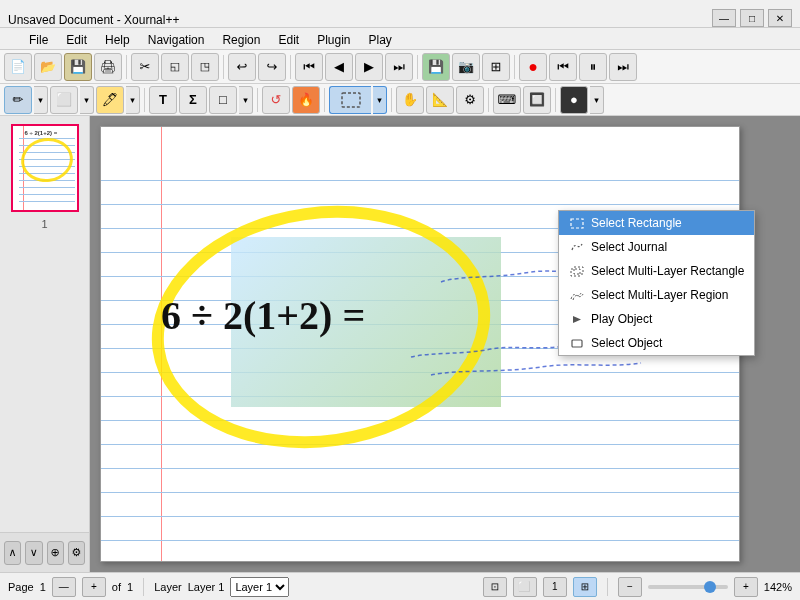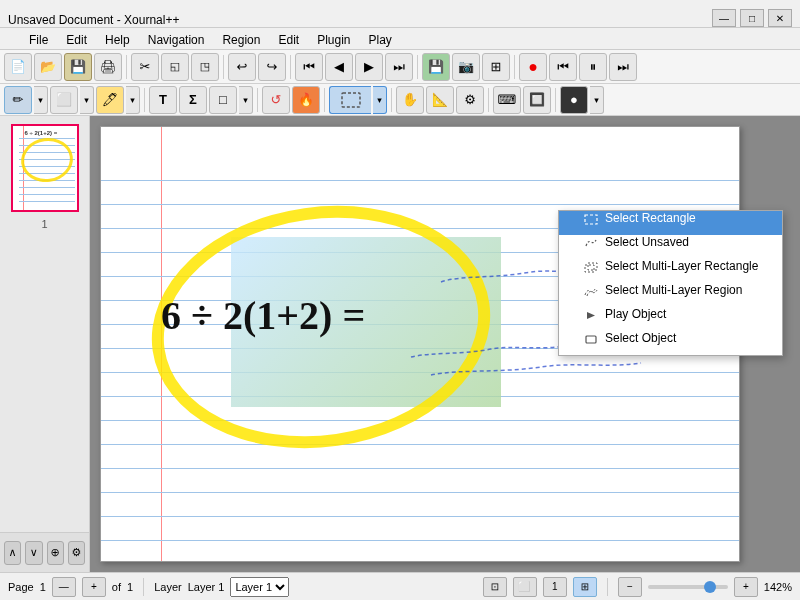--- a/index.html
+++ b/index.html
@@ -133,21 +133,21 @@
     }
 
     
     #dropdown-menu {
       position: absolute; top: 94px; left: 468px; z-index: 100;
       background: white; border: 1px solid #aaa;
       box-shadow: 2px 3px 8px rgba(0,0,0,0.25);
       min-width: 185px;
     }
     .dd-item {
-      height: 24px; display: flex; align-items: flex-start; padding: 0 24px; gap: 6px;
+      height: 24px; display: flex; align-items: center; padding: 0 10px; gap: 6px;
       cursor: pointer; font-size: 12px;
     }
     .dd-item.selected { background: #4a90d9; color: white; }
     .dd-icon { width: 16px; height: 16px; flex-shrink: 0; display: flex; align-items: center; justify-content: center; }
 
     
     #status-bar {
       height: 28px; background: #f0f0f0; border-top: 1px solid #ccc;
       display: flex; align-items: center; padding: 0 8px; gap: 6px; font-size: 11px;
     }
@@ -320,21 +320,21 @@
             </svg>
         </div>
         <span>Select Rectangle</span>
       </div>
       <div class="dd-item">
         <div class="dd-icon">
           <svg width="14" height="11">
               <path d="M2,8 Q4,2 7,4 Q10,6 12,2" fill="none" stroke="#555" stroke-width="1.2" stroke-dasharray="2,2"></path>
             </svg>
         </div>
-        <span>Select Unsaved</span>
+        <span>Select Journal</span>
       </div>
       <div class="dd-item">
         <div class="dd-icon">
           <svg width="14" height="11">
             <rect x="1" y="3" width="9" height="7" fill="none" stroke="#555" stroke-width="1" stroke-dasharray="2,2"></rect>
             <rect x="4" y="1" width="9" height="7" fill="none" stroke="#555" stroke-width="1" stroke-dasharray="2,2"></rect>
           </svg>
         </div>
         <span>Select Multi-Layer Rectangle</span>
       </div>

